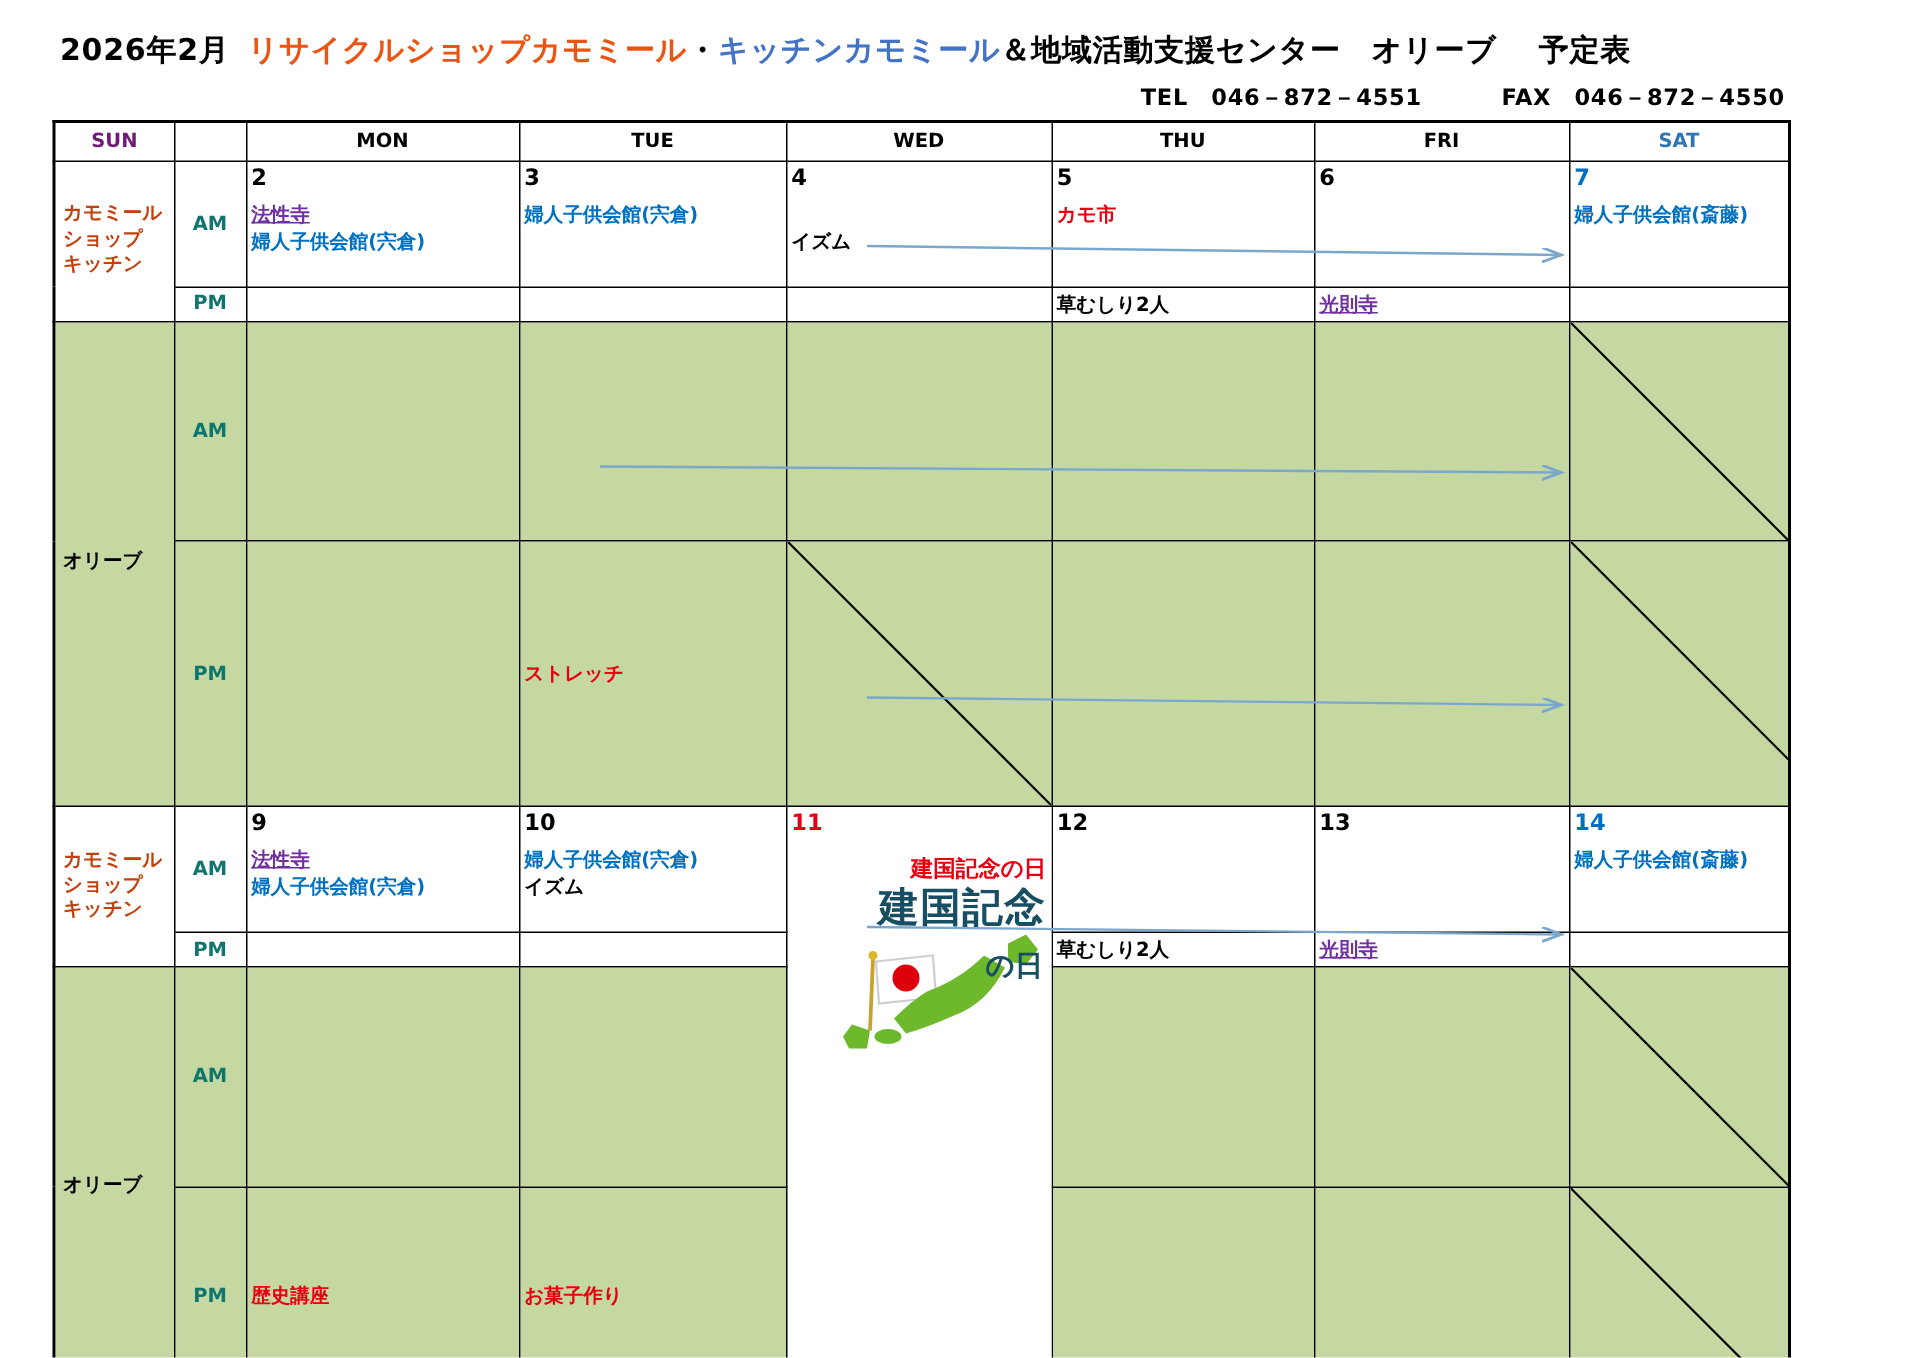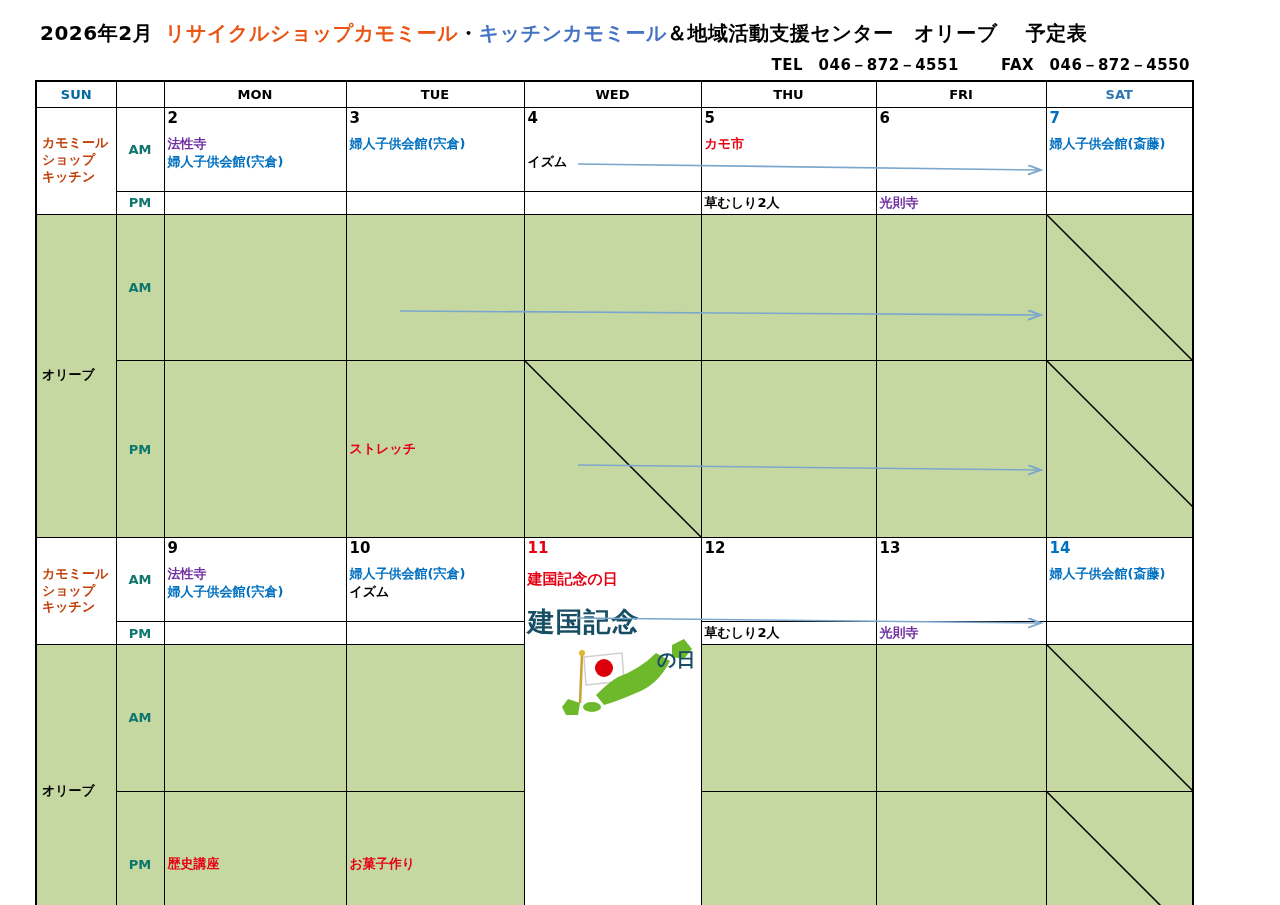--- a/index.html
+++ b/index.html
@@ -6,46 +6,46 @@
   body{width:1280px;height:905px;overflow:hidden;
        font-family:"DejaVu Sans",sans-serif;font-weight:bold;color:#000;}
   .page{position:relative;width:1280px;height:690px;}
 
   
   .title{position:absolute;left:40px;top:20px;font-size:20px;white-space:pre;letter-spacing:.5px;}
   .t-org1{color:#ea5514;margin-left:12px;}
   .t-org2{color:#4472c4;}
   .t-suffix{margin-left:28px;}
   .contact{position:absolute;top:56px;right:90px;font-size:15px;letter-spacing:.5px;}
-  .contact .fax{margin-left:42px;}
+  .contact .fax{margin-left:53px;}
 
   
   table.sched{position:absolute;left:35px;top:80px;border-collapse:collapse;table-layout:fixed;border:2px solid #000;}
   table.sched td{border:1px solid #000;padding:0 3px;vertical-align:top;overflow:hidden;font-size:13px;}
   tr.rh{height:26px;} tr.ra{height:84px;} tr.rp{height:23px;}
   tr.roa{height:22px;} tr.rop{height:23px;}
   .hc{text-align:center;vertical-align:middle !important;font-size:13px;}
-  .sun-h{color:#0369a1;} .sat-h{color:#2e75b6;}
+  .sun-h{color:#701a75;} .sat-h{color:#2e75b6;}
   .side{vertical-align:middle !important;font-size:13.5px;line-height:1.3;padding-left:5px !important;}
   .kamo{color:#c2410c;}
   .ampm{color:#0f766e;text-align:center;vertical-align:middle !important;font-size:13.5px;}
   .g{background:#c6d8a2;}
   .dt{font-size:15px;line-height:20px;height:20px;}
   .dt-r{color:#e60012;} .dt-b{color:#0070c0;}
   .evw{margin-top:7px;}
   .ev{font-size:13px;line-height:1.4;min-height:18px;white-space:nowrap;}
-  .t-purple{color:#7030a0;} .t-blue{color:#0070c0;} .t-red{color:#e60012;}
+  .t-purple{color:#7030a0;text-decoration:underline;} .t-blue{color:#0070c0;} .t-red{color:#e60012;}
   .pmc{vertical-align:middle !important;font-size:13px;white-space:nowrap;}
   .diag{padding:0 !important;}
   .diag svg{display:block;width:100%;height:100%;}
 
   
   .hol{position:relative;background:#fff;}
-  .holbl{text-align:left;font-size:15px;margin-top:12px;}
-  .logo{position:relative;text-align:left;margin-top:18px;color:#174e63;}
+  .holbl{text-align:right;font-size:15px;margin-top:12px;}
+  .logo{position:relative;text-align:right;margin-top:2px;color:#174e63;}
   .lg-main{font-size:27px;letter-spacing:1px;line-height:1.1;}
   .lg-sub{position:absolute;right:2px;top:40px;font-size:19px;}
   .logo svg{display:block;margin:0 auto;}
 
   .overlay{position:absolute;left:0;top:0;pointer-events:none;}
 </style>
 </head>
 <body>
 
 <div class="page">

